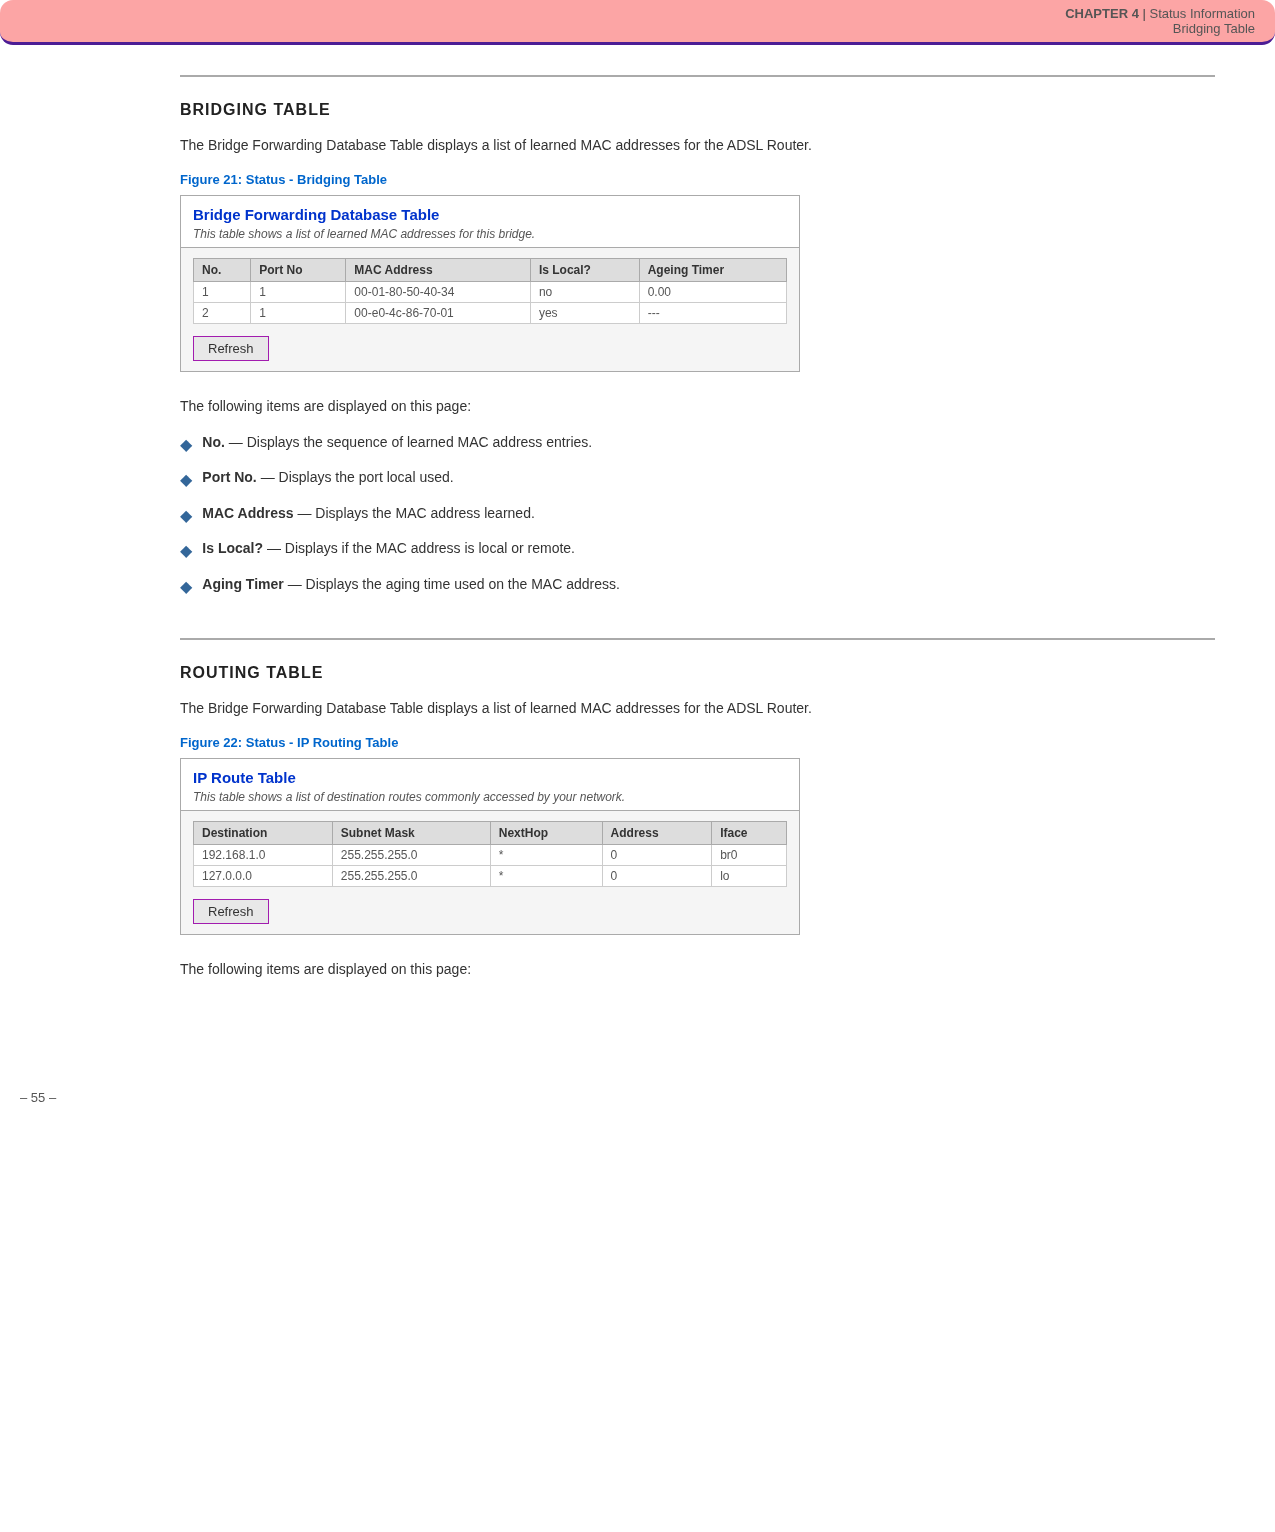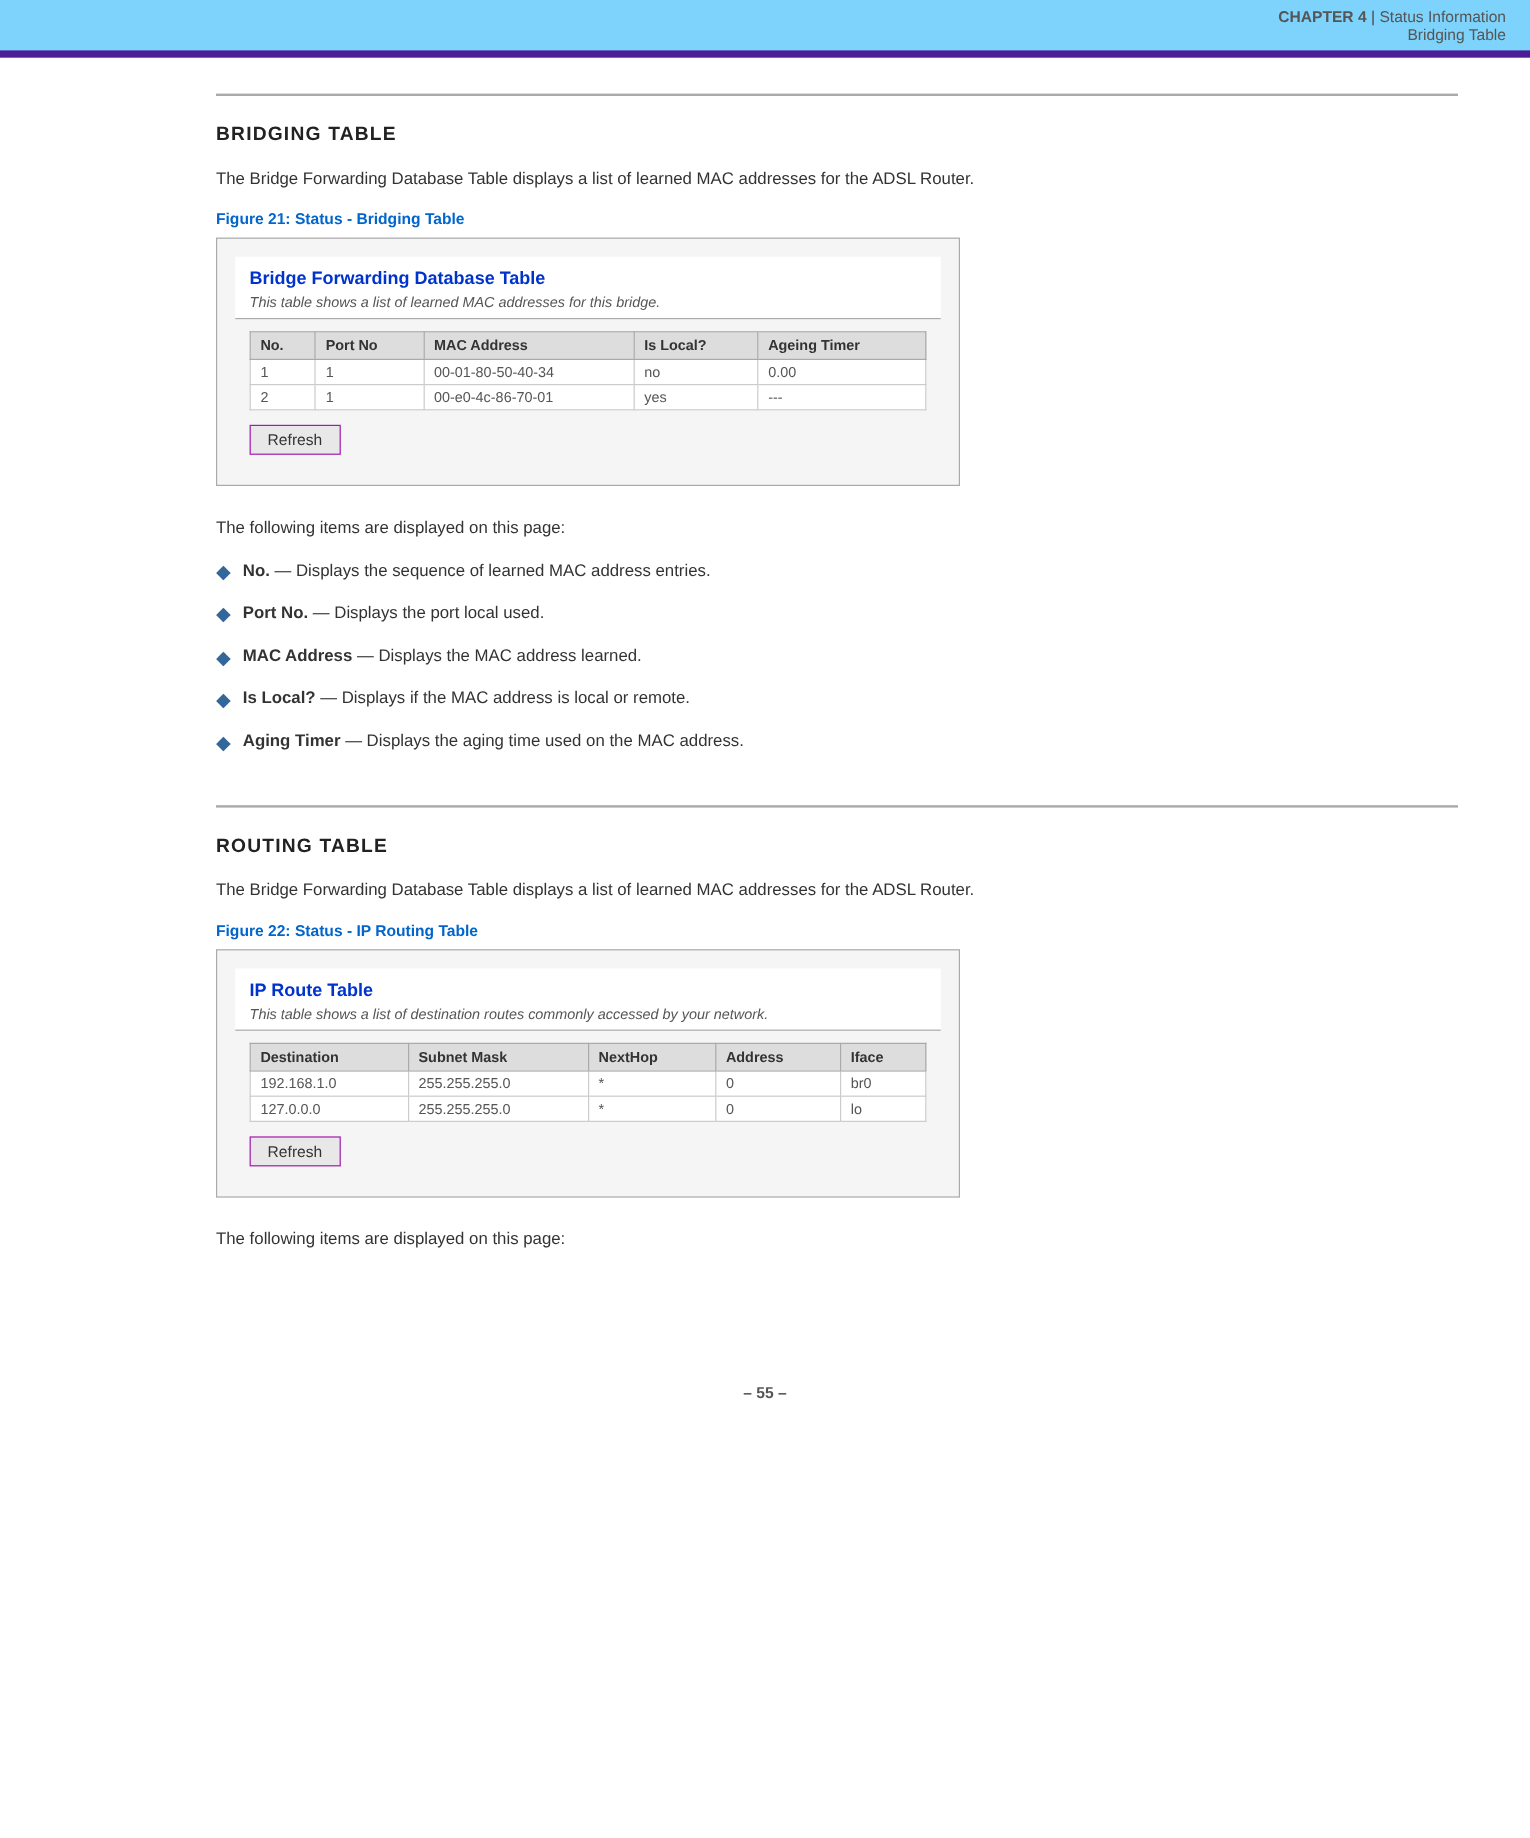--- a/index.html
+++ b/index.html
@@ -7,26 +7,27 @@
       font-family: Arial, sans-serif;
       font-size: 14px;
       color: #333;
       background: #fff;
       width: 1275px;
       min-height: 1532px;
     }
 
     
     .page-header {
-      background: #7dd3fc;
-      border-bottom: 6px solid #4c1d95;
+      background: #fca5a5;
+      border-bottom: 3px solid #4c1d95;
       padding: 6px 20px 6px 20px;
       text-align: right;
       font-size: 13px;
       color: #444;
+      border-radius: 13px;
     }
     .page-header .chapter-label {
       font-weight: bold;
       color: #555;
     }
     .page-header .chapter-title {
       color: #555;
     }
     .page-header .breadcrumb-sub {
       display: block;
@@ -69,21 +70,21 @@
       font-size: 13px;
       color: #0066cc;
       font-weight: bold;
       margin-bottom: 8px;
     }
 
     
     .table-box {
       border: 1px solid #aaa;
       background: #f5f5f5;
-      padding: 15px;
+      padding: 0;
       margin-bottom: 24px;
       width: 620px;
     }
 
     .table-box-title {
       background: #fff;
       border-bottom: 1px solid #aaa;
       padding: 10px 12px 6px 12px;
     }
 
@@ -161,26 +162,25 @@
       margin-top: 1px;
       flex-shrink: 0;
     }
 
     .bullet-term {
       font-weight: bold;
     }
 
     
     .page-footer {
-      text-align: center;
+      text-align: left;
       padding: 20px;
       font-size: 13px;
       color: #555;
       margin-top: 20px;
-      font-weight: bold;
     }
 
     .section-block {
       margin-bottom: 40px;
     }
   </style>
 </head>
 <body>
 
 <div class="page-header">

